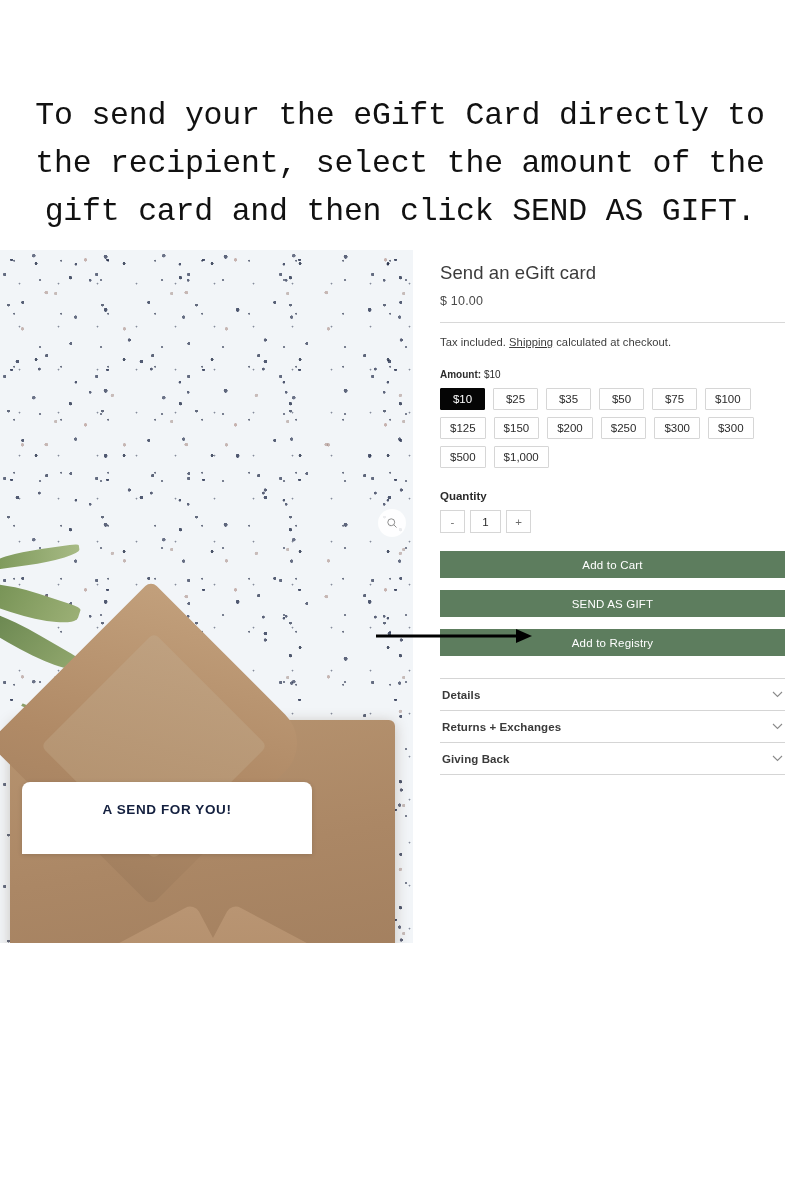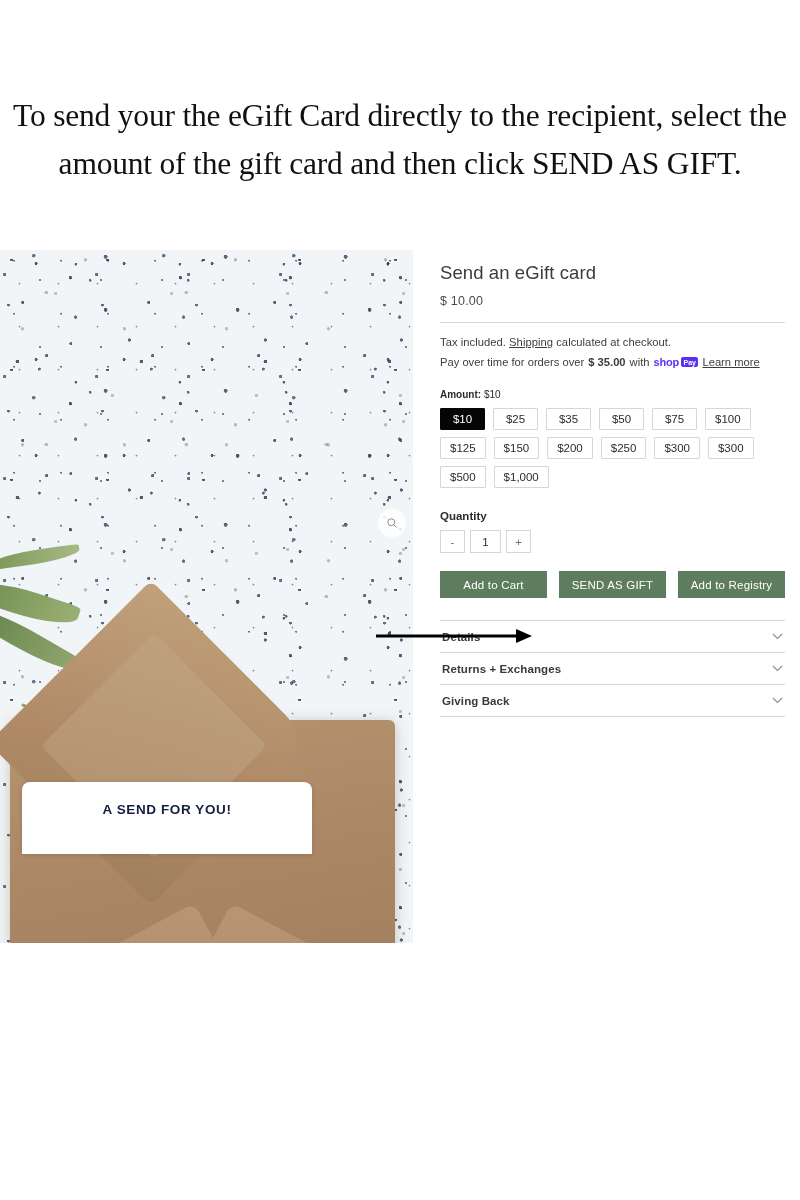--- a/index.html
+++ b/index.html
@@ -9,21 +9,21 @@
     font-family: "Liberation Sans", sans-serif;
     overflow: hidden;
   }
   #page { position: relative; width: 800px; height: 1200px; background:#fff; }
 
   
   .instruction {
     position: absolute;
     left: 0; top: 92px; width: 800px;
     text-align: center;
-    font-family: Liberation Serif, serif;
+    font-family: Liberation Mono, monospace;
     font-size: 31.5px;
     line-height: 48px;
     letter-spacing: -0.2px;
     color: #111111;
     padding: 0 6px;
     font-weight: 400;
   }
 
   
   .photo {
@@ -194,21 +194,21 @@
   .qty-label { margin-top:22px; font-size:11.5px; font-weight:700; color:#2b2b2b; }
   .qty-row { margin-top:8px; display:flex; gap:5px; }
   .qty-box {
     width:25px; height:23px; border:1px solid #d6d6d6; background:#fff;
     display:flex; align-items:center; justify-content:center;
     font-size:11.5px; color:#6d6d6d; cursor:pointer;
     font-family:"Liberation Sans", sans-serif;
   }
   .qty-box.val { width:31px; color:#2b2b2b; }
 
-  .cta { margin-top:18px; display:flex; flex-direction:row; gap:12px; }
+  .cta { margin-top:18px; display:flex; flex-direction:column; gap:12px; }
   .btn {
     height:27px; width:100%; background:#5d7d5e; color:#ffffff;
     border:none; font-size:11.5px; display:flex; align-items:center;
     justify-content:center; cursor:pointer; letter-spacing:.2px;
     font-family:"Liberation Sans", sans-serif;
   }
 
   .accordion { margin-top:22px; }
   .acc-row {
     display:flex; align-items:center; justify-content:space-between;
@@ -259,30 +259,20 @@
 
     <div class="p-title">Send an eGift card</div>
     <div class="p-price">$ 10.00</div>
 
     <div class="rule"></div>
 
     <div class="p-tax">
       <span>Tax included. </span><u>Shipping</u><span> calculated at checkout.</span>
     </div>
 
-    <div class="p-pay">
-      <span>Pay over time for orders over </span>
-        <b>$ 35.00</b>
-      <span>with</span>
-      <span class="shoppay">
-        <span class="sp-word">shop</span>
-        <span class="sp-box">Pay</span>
-      </span>
-      <span class="learn">Learn more</span>
-    </div>
 
     <div class="amount-label">
       <b>Amount:</b>
       <span>$10</span>
     </div>
 
     <div class="swatches">
       <div class="sw selected">$10</div>
       <div class="sw">$25</div>
       <div class="sw">$35</div>

